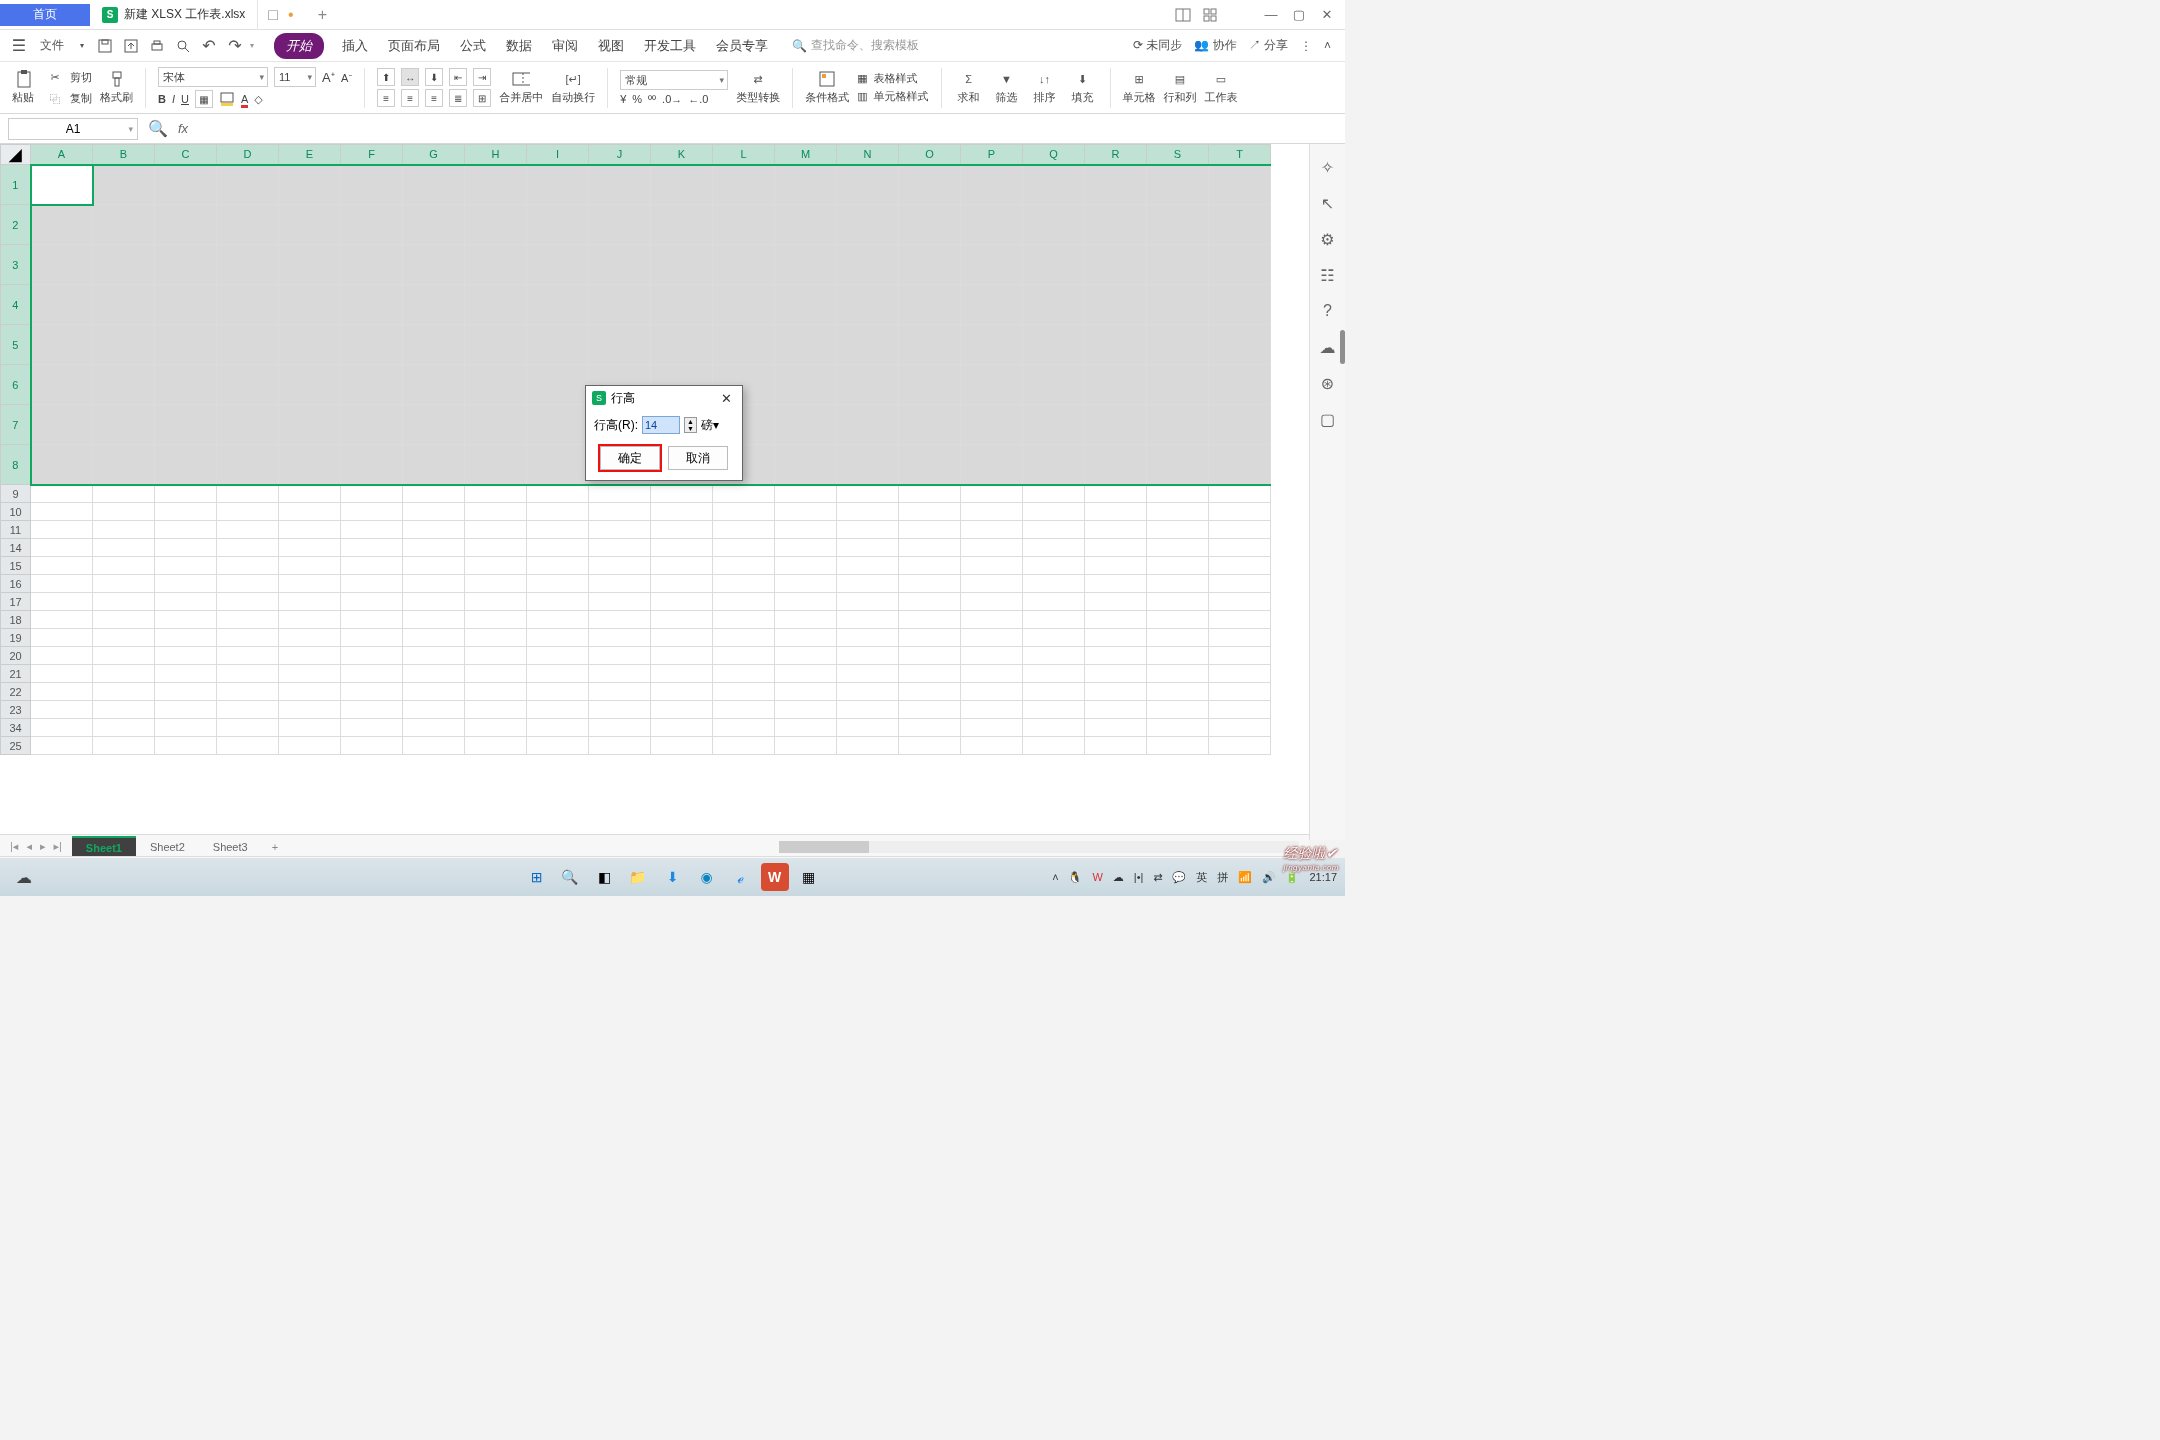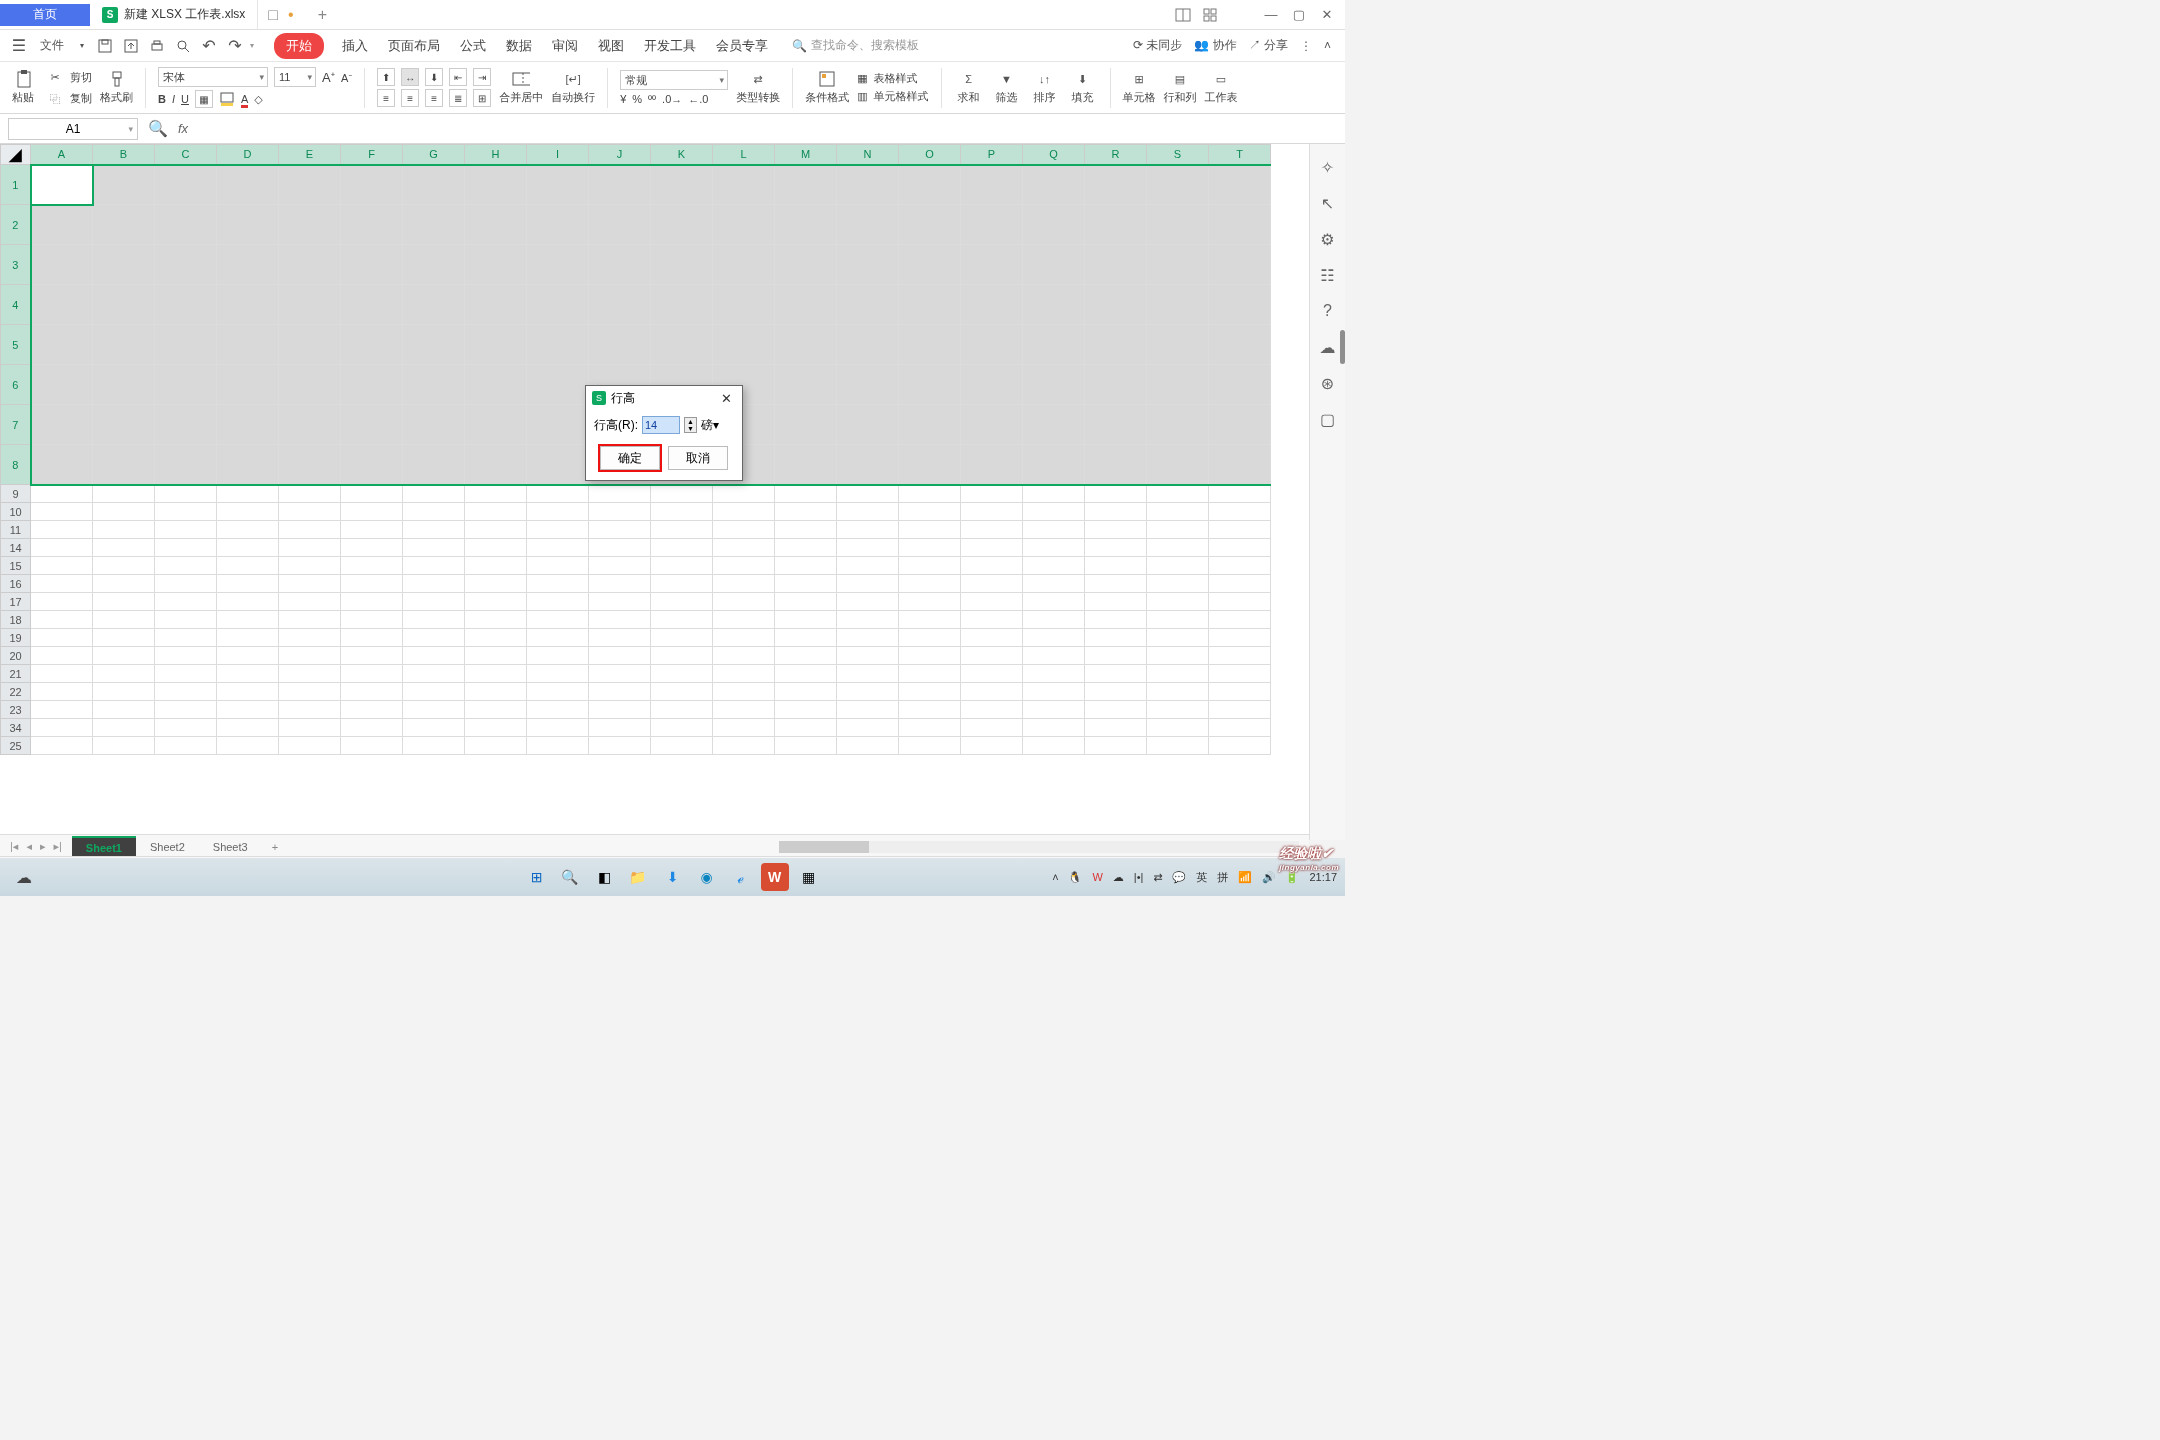--- a/index.html
+++ b/index.html
@@ -16,21 +16,21 @@
 .win-ctrls { display:flex; align-items:center; gap:4px; padding:0 6px; }
 .win-ctrls span { width:24px; text-align:center; color:#666; font-size:13px; }
 .avatar { width:18px; height:18px; border-radius:50%; background:radial-gradient(#8b4e33,#3a2318); }
 
 
 .menubar { height:32px; background:#fff; display:flex; align-items:center; padding:0 8px; gap:4px; border-bottom:1px solid #e5e5e5; }
 .menu-ico { width:22px; height:22px; display:flex; align-items:center; justify-content:center; color:#555; }
 .menu-txtbtn { padding:0 6px; font-size:12px; color:#555; display:flex; align-items:center; gap:16px; }
 .menu-tabs { display:flex; gap:16px; margin-left:16px; font-size:13px; }
 .menu-tab { color:#444; padding:4px 2px; }
-.menu-tab.active { background:#ef4444; color:#fff; padding:4px 12px; border-radius:12px; }
+.menu-tab.active { background:#701a75; color:#fff; padding:4px 12px; border-radius:12px;font-style:italic; }
 .search-box { margin-left:18px; color:#999; font-size:12px; display:flex; align-items:center; gap:4px; }
 .menu-right { display:flex; align-items:center; gap:12px; margin-right:6px; font-size:12px; color:#555; }
 
 
 .ribbon { height:52px; background:#fff; display:flex; align-items:center; padding:4px 8px; gap:8px; border-bottom:1px solid #d8d8d8; font-size:11px; color:#444; }
 .rrow { display:flex; align-items:center; gap:6px; }
 .rbtn { display:flex; flex-direction:column; align-items:center; gap:2px; min-width:30px; }
 .rico { width:18px; height:18px; display:flex; align-items:center; justify-content:center; color:#555; }
 .sep { width:1px; height:40px; background:#e3e3e3; margin:0 4px; }
 .combo { border:1px solid #ccc; height:20px; font-size:11px; padding:0 16px 0 4px; background:#fff; position:relative; display:flex; align-items:center; }
@@ -79,21 +79,21 @@
 .statusbar { position:absolute; bottom:20px; left:0; right:36px; height:20px; background:#f7f7f7; border-top:1px solid #ddd; display:flex; align-items:center; font-size:11px; color:#555; padding:0 10px; gap:12px;}
 .statusbar .spacer{flex:1;}
 .viewbtn { width:18px; height:14px; border:1px solid #bbb; }
 .zoom-slider{ width:80px; height:3px; background:#ccc; position:relative;}
 .zoom-slider .knob{position:absolute; left:38px; top:-4px; width:10px; height:10px; border-radius:50%; background:#999;}
 
 
 .taskbar { position:absolute; bottom:0; left:0; right:0; height:38px; background:linear-gradient(#dbe5ea,#c9d8e0); display:flex; align-items:center; justify-content:center; gap:6px; }
 .taskbar .tico { width:28px; height:28px; border-radius:4px; display:flex; align-items:center; justify-content:center; font-size:14px;}
 .tray { position:absolute; right:8px; display:flex; gap:10px; align-items:center; font-size:11px; color:#333;}
-.watermark{ position:absolute; right:6px; bottom:24px; font-size:14px; color:#fff; text-shadow:0 0 3px #c33,0 0 2px #000; font-weight:bold; font-style:italic;}
+.watermark{ position:absolute; right:6px; bottom:24px; font-size:14px; color:#fff; text-shadow:0 0 3px #c33,0 0 2px #000; font-weight:normal; font-style:italic;}
 .watermark small{display:block; font-size:8px; letter-spacing:0.5px;}
 
 
 .dialog { position:absolute; left:585px; top:385px; width:158px; background:#fff; border:1px solid #666; box-shadow:3px 3px 8px rgba(0,0,0,0.25); }
 .dlg-title { height:24px; display:flex; align-items:center; padding:0 6px; font-size:12px;}
 .dlg-title .icon-doc{width:14px; height:14px; background:#0fa860; border-radius:2px; margin-right:5px; color:#fff; font-size:9px; display:flex; align-items:center; justify-content:center;}
 .dlg-close { margin-left:auto; font-size:13px; color:#333; padding:0 4px;}
 .dlg-body { padding:6px 8px; font-size:12px; display:flex; align-items:center; gap:4px;}
 .dlg-body input{ width:38px; height:18px; border:1px solid #7aa7d8; background:#cfe3fb; color:#1243a0; text-align:left; padding:0 2px; font-size:11px;}
 .spin-btns{ display:flex; flex-direction:column; border:1px solid #999;}

